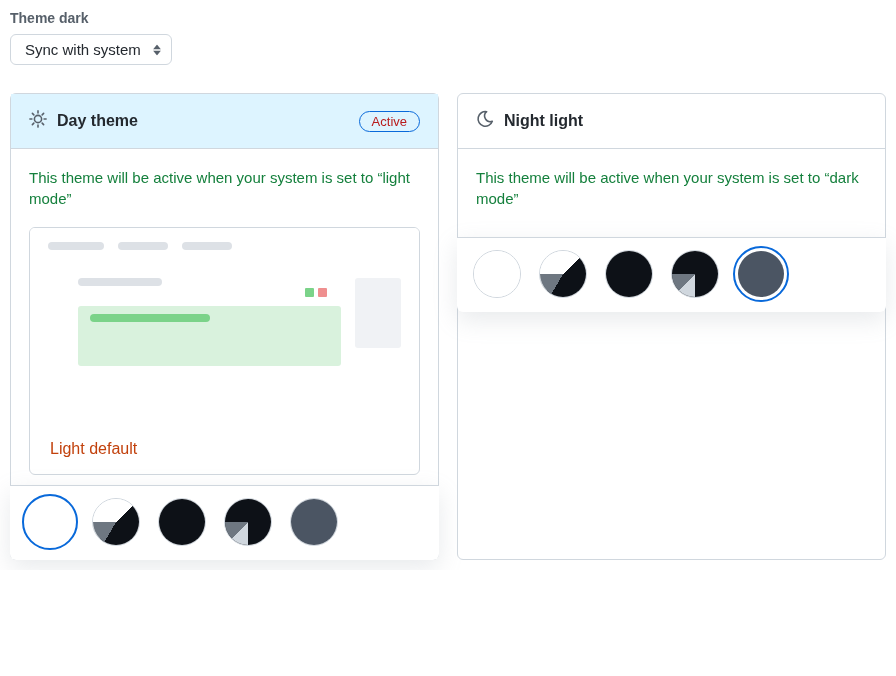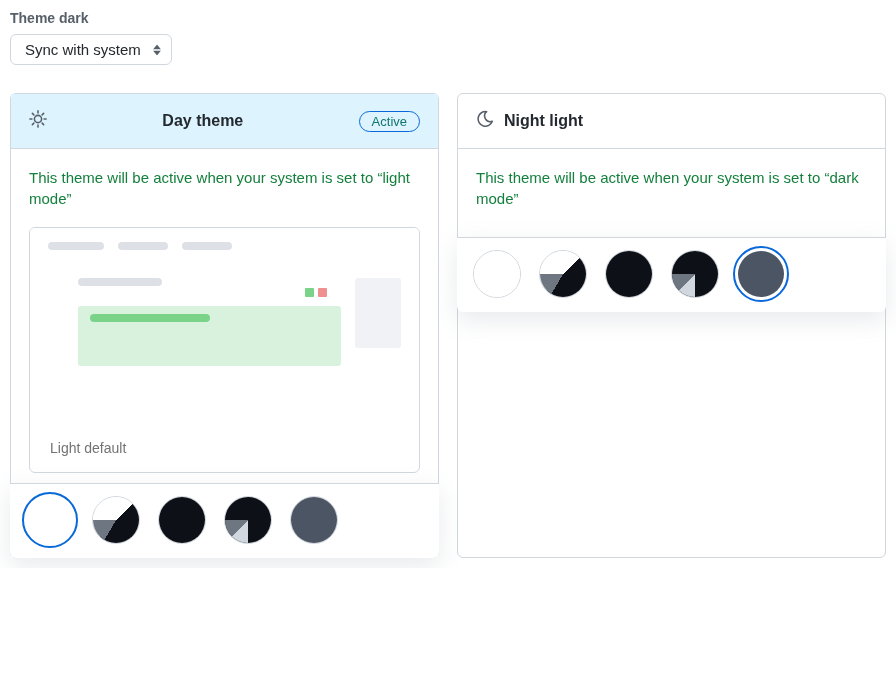--- a/index.html
+++ b/index.html
@@ -63,31 +63,30 @@
     }
     .card-header {
       display: flex;
       align-items: center;
       gap: 10px;
       padding: 16px 18px;
       border-bottom: 1px solid #d0d7de;
     }
     .card.active .card-header {
       background: #ddf4ff;
-      text-align: center;
     }
     .card-title {
       font-size: 16px;
       font-weight: 600;
       color: #24292f;
       flex: 1;
     }
     .badge {
       border: 1px solid #0969da;
-      color: #0f766e;
+      color: #b91c1c;
       font-size: 13px;
       font-weight: 500;
       padding: 2px 12px;
       border-radius: 14px;
       background: transparent;
     }
     .card-body {
       padding: 18px 18px 10px 18px;
     }
     .card-desc {
@@ -171,22 +170,22 @@
     .pv-contentbar {
       height: 8px;
       width: 120px;
       border-radius: 4px;
     }
     .preview.light .pv-contentbar { background: #7bd389; }
     .preview.dark  .pv-contentbar { background: #8cbd93; }
 
     .preview-caption {
       padding: 14px 20px 16px;
-      font-size: 14px;
-      color: #737373;
+      font-size: 16px;
+      color: #c2410c;
     }
 
     
     .swatch-strip {
       display: flex;
       gap: 18px;
       padding: 12px 16px 14px;
       border-top: 1px solid #d0d7de;
       background: #fff;
       box-shadow: 0 8px 24px rgba(140,149,159,.2);

